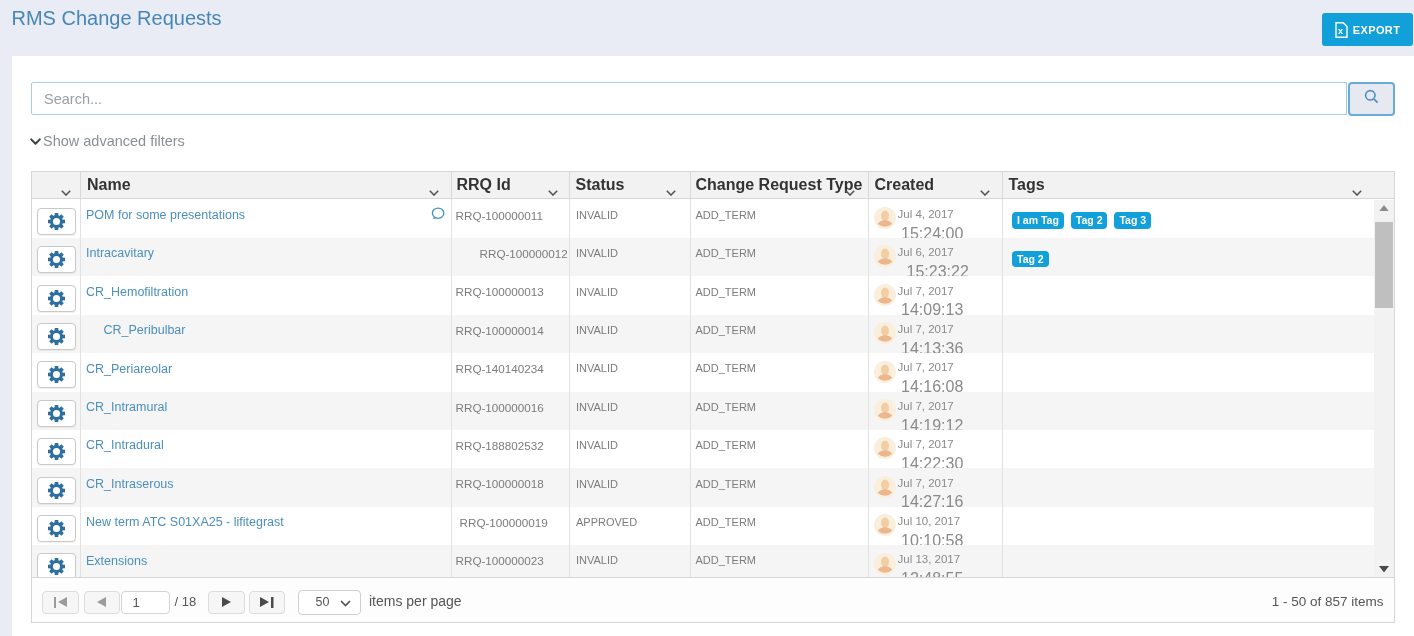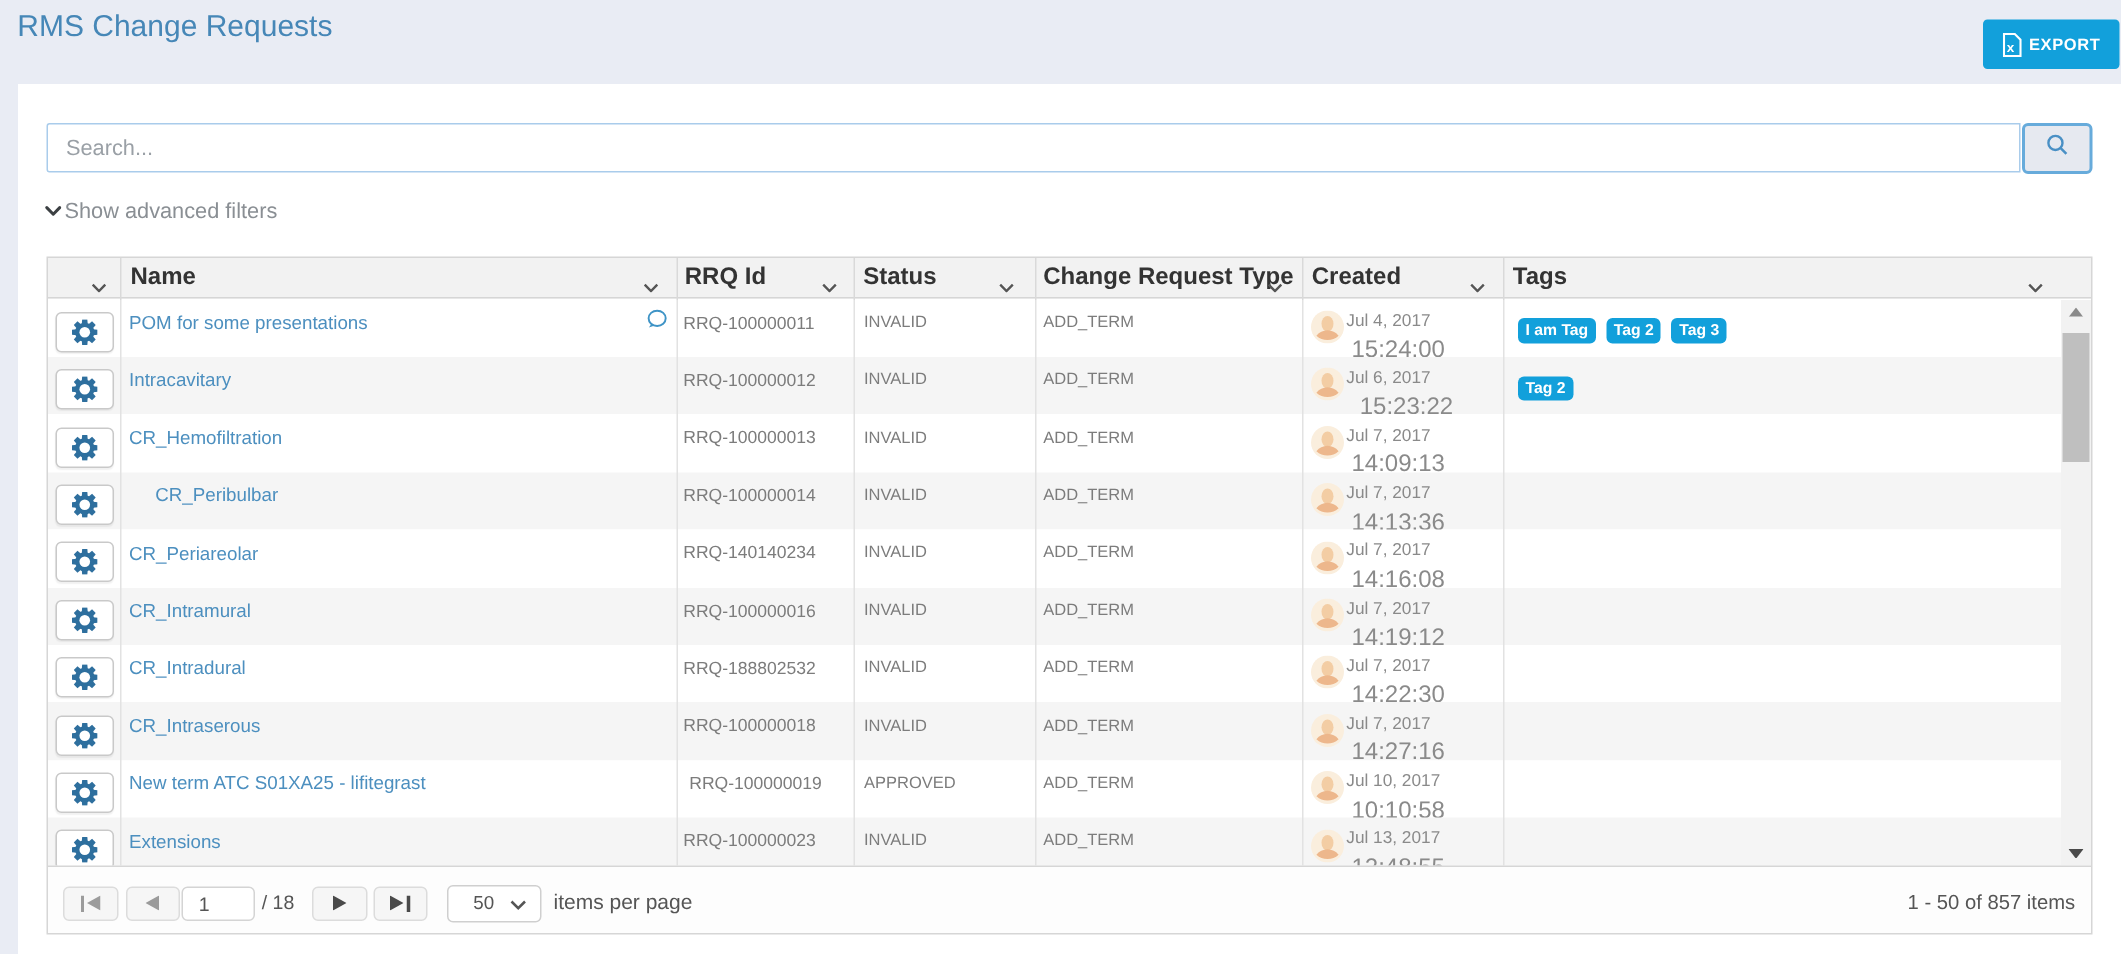--- a/index.html
+++ b/index.html
@@ -138,21 +138,21 @@
               <path d="M7.16 12.81 L3.64 15.8 L1.2 13.36 L4.19 9.84 Z"></path>
               <path d="M4.5 10.6 L-0.1 10.22 L-0.1 6.78 L4.5 6.4 Z"></path>
               <path d="M4.19 7.16 L1.2 3.64 L3.64 1.2 L7.16 4.19 Z"></path>
               <path d="M6.4 4.5 L6.78 -0.1 L10.22 -0.1 L10.6 4.5 Z"></path>
               <path d="M9.84 4.19 L13.36 1.2 L15.8 3.64 L12.81 7.16 Z"></path>
             </g>
             <circle cx="8.5" cy="8.5" r="3.55" fill="#fff"></circle>
           </svg>
         </div>
       <div class="name" style="left:54.5px">Intracavitary</div>
-      <div class="gtxt rrq" style="left:424.0px">RRQ-100000012</div>
+      <div class="gtxt rrq" style="left:448px">RRQ-100000012</div>
       <div class="gtxt caps" style="left:544.5px">INVALID</div>
       <div class="gtxt caps" style="left:664.0px">ADD_TERM</div>
       <div class="avatar" style="left:842.0px"><svg width="22" height="22" viewBox="0 0 22 22">
             <circle cx="11" cy="11" r="11" fill="#faeedd"></circle>
             <ellipse cx="11" cy="8.8" rx="4" ry="5.2" fill="#f3cda4"></ellipse>
             <path d="M11 13.2 a9.8 9.8 0 0 1 7.4 3.6 a11 11 0 0 1 -14.8 0 a9.8 9.8 0 0 1 7.4 -3.6 Z" fill="#edb78c"></path>
           </svg></div>
       <div class="dateline" style="left:866.0px">Jul 6, 2017</div>
       <div class="timeline" style="left:875px">15:23:22</div>
       <div class="tagwrap" style="left:980.5px">

